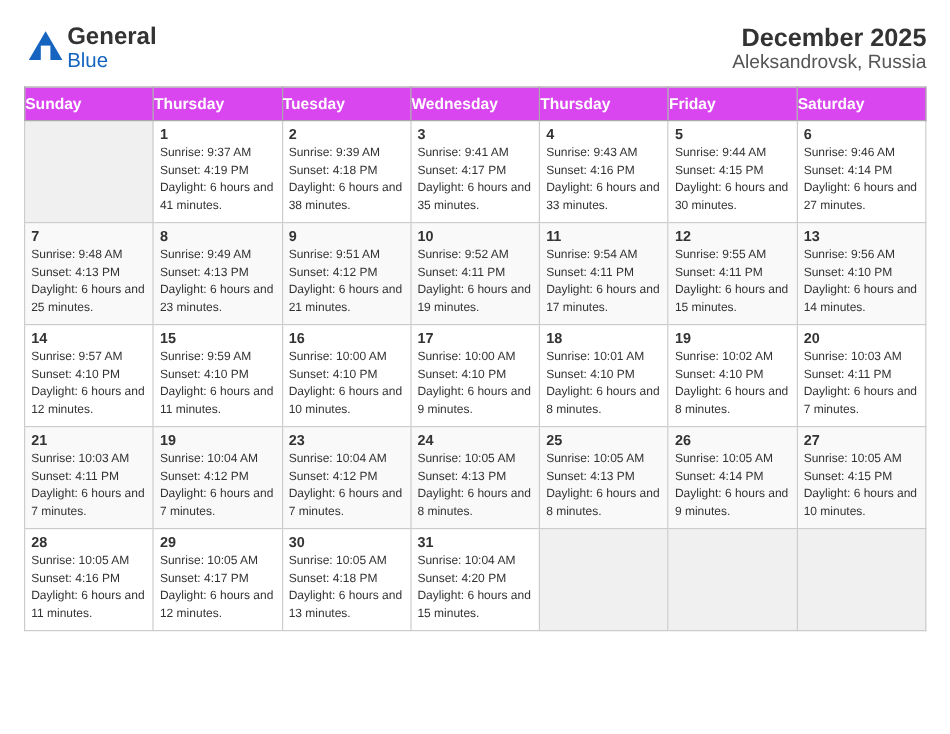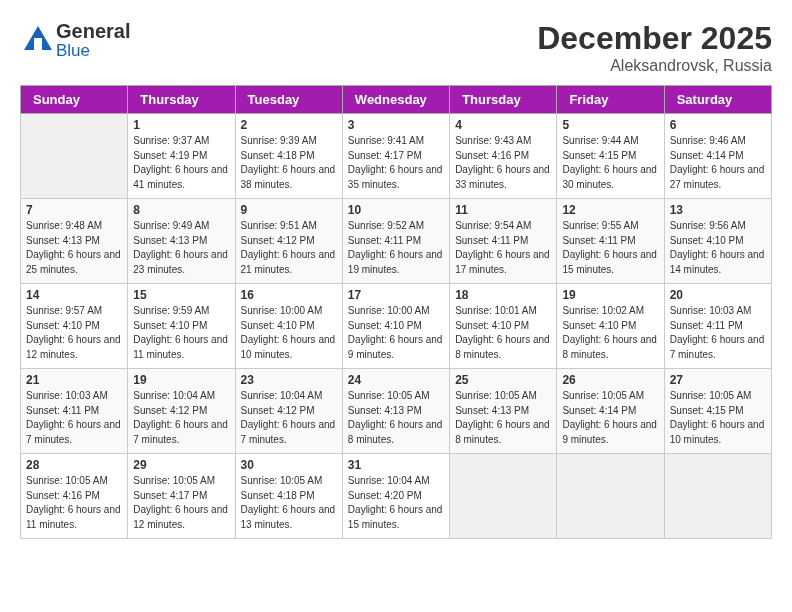--- a/index.html
+++ b/index.html
@@ -26,39 +26,39 @@
       flex-direction: column;
     }
     .logo-row {
       display: flex;
       align-items: center;
     }
     .title-block {
       text-align: right;
     }
     .month-title {
-      font-size: 32px;
+      font-size: 21px;
       font-weight: bold;
       color: #333;
     }
     .location-title {
       font-size: 16px;
       color: #555;
     }
     .calendar-table {
       width: 100%;
       border-collapse: collapse;
       table-layout: fixed;
     }
     .calendar-table th {
-      background-color: #a21caf;
+      background-color: #d946ef;
       color: #fff;
       font-size: 13px;
       font-weight: bold;
-      padding: 6px 12px;
+      padding: 6px 0;
       text-align: left;
       border: 1px solid #aaa;
     }
     .calendar-table td {
       vertical-align: top;
       border: 1px solid #ccc;
       padding: 4px 5px;
       font-size: 10.5px;
       color: #333;
       height: 85px;

